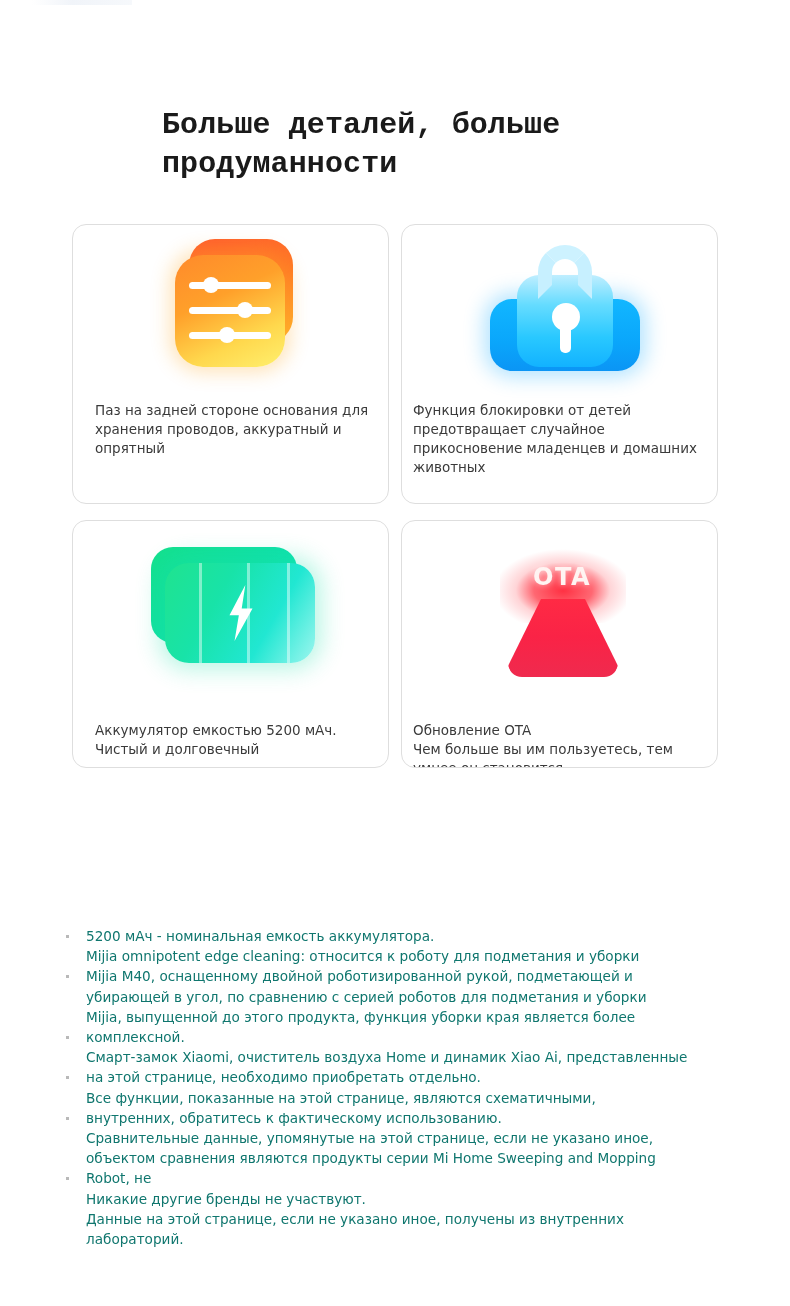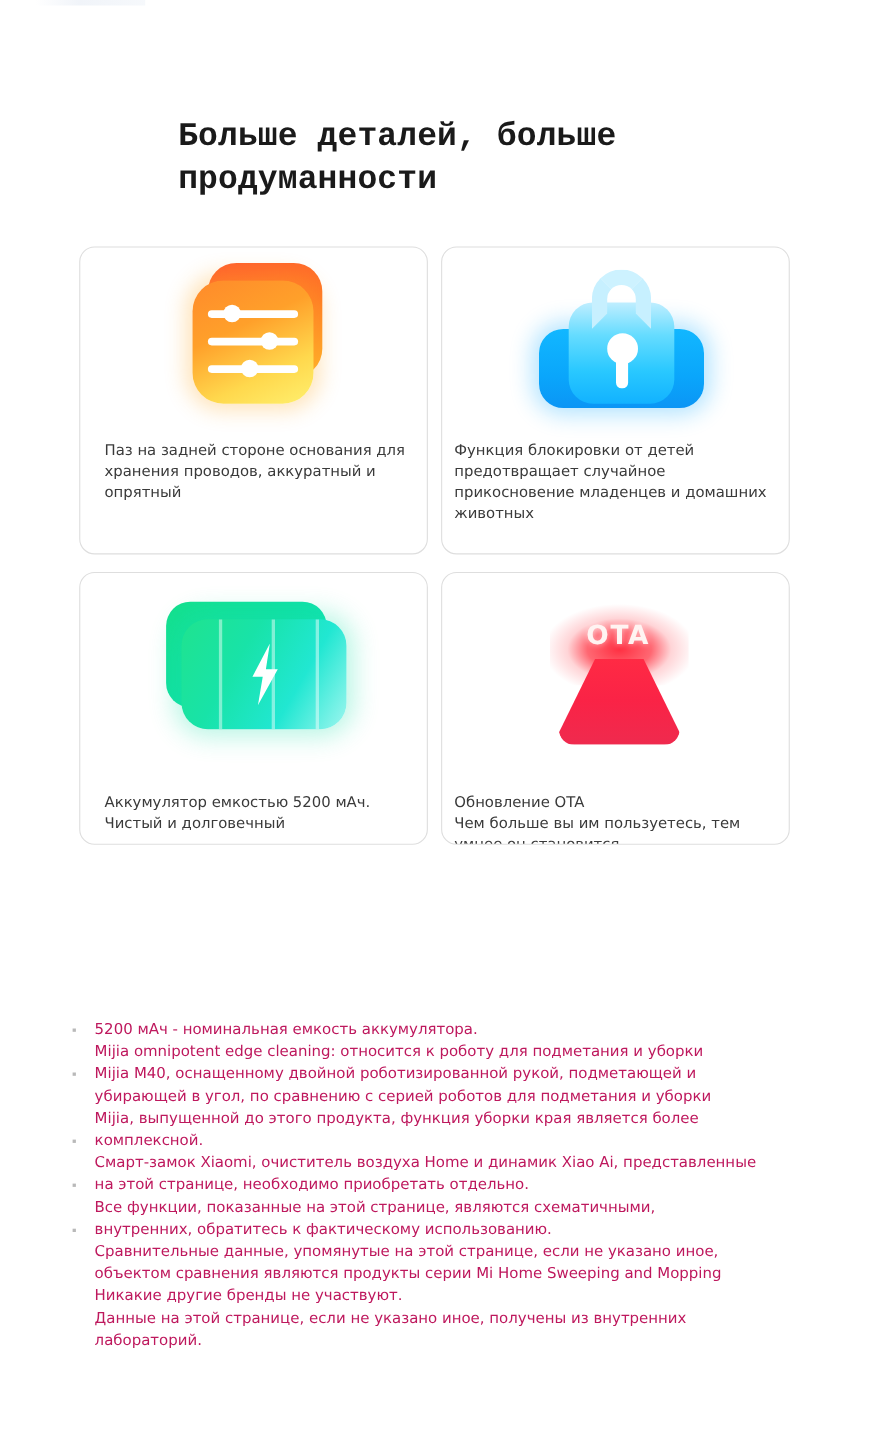--- a/index.html
+++ b/index.html
@@ -256,21 +256,21 @@
     position: absolute;
     left: 62px;
     top: 926px;
     width: 700px;
   }
   .fn-line {
     position: relative;
     padding-left: 24px;
     font-size: 13.6px;
     line-height: 20.2px;
-    color: #be185d;
+    color: #0f766e;
   }
   .fn-line.has-bullet::before {
     content: "";
     position: absolute;
     left: 4px;
     top: 9px;
     width: 3px;
     height: 3px;
     background: #b9b9b9;
   }
@@ -358,16 +358,17 @@
     <div class="fn-line has-bullet">Mijia M40, оснащенному двойной роботизированной рукой, подметающей и</div>
     <div class="fn-line">убирающей в угол, по сравнению с серией роботов для подметания и уборки</div>
     <div class="fn-line">Mijia, выпущенной до этого продукта, функция уборки края является более</div>
     <div class="fn-line has-bullet">комплексной.</div>
     <div class="fn-line">Смарт-замок Xiaomi, очиститель воздуха Home и динамик Xiao Ai, представленные</div>
     <div class="fn-line has-bullet">на этой странице, необходимо приобретать отдельно.</div>
     <div class="fn-line">Все функции, показанные на этой странице, являются схематичными,</div>
     <div class="fn-line has-bullet">внутренних, обратитесь к фактическому использованию.</div>
     <div class="fn-line">Сравнительные данные, упомянутые на этой странице, если не указано иное,</div>
     <div class="fn-line">объектом сравнения являются продукты серии Mi Home Sweeping and Mopping</div>
+    <div class="fn-line has-bullet">Robot, не</div>
     <div class="fn-line">Никакие другие бренды не участвуют.</div>
     <div class="fn-line">Данные на этой странице, если не указано иное, получены из внутренних</div>
     <div class="fn-line">лабораторий.</div>
   </div>
 
 </body></html>

